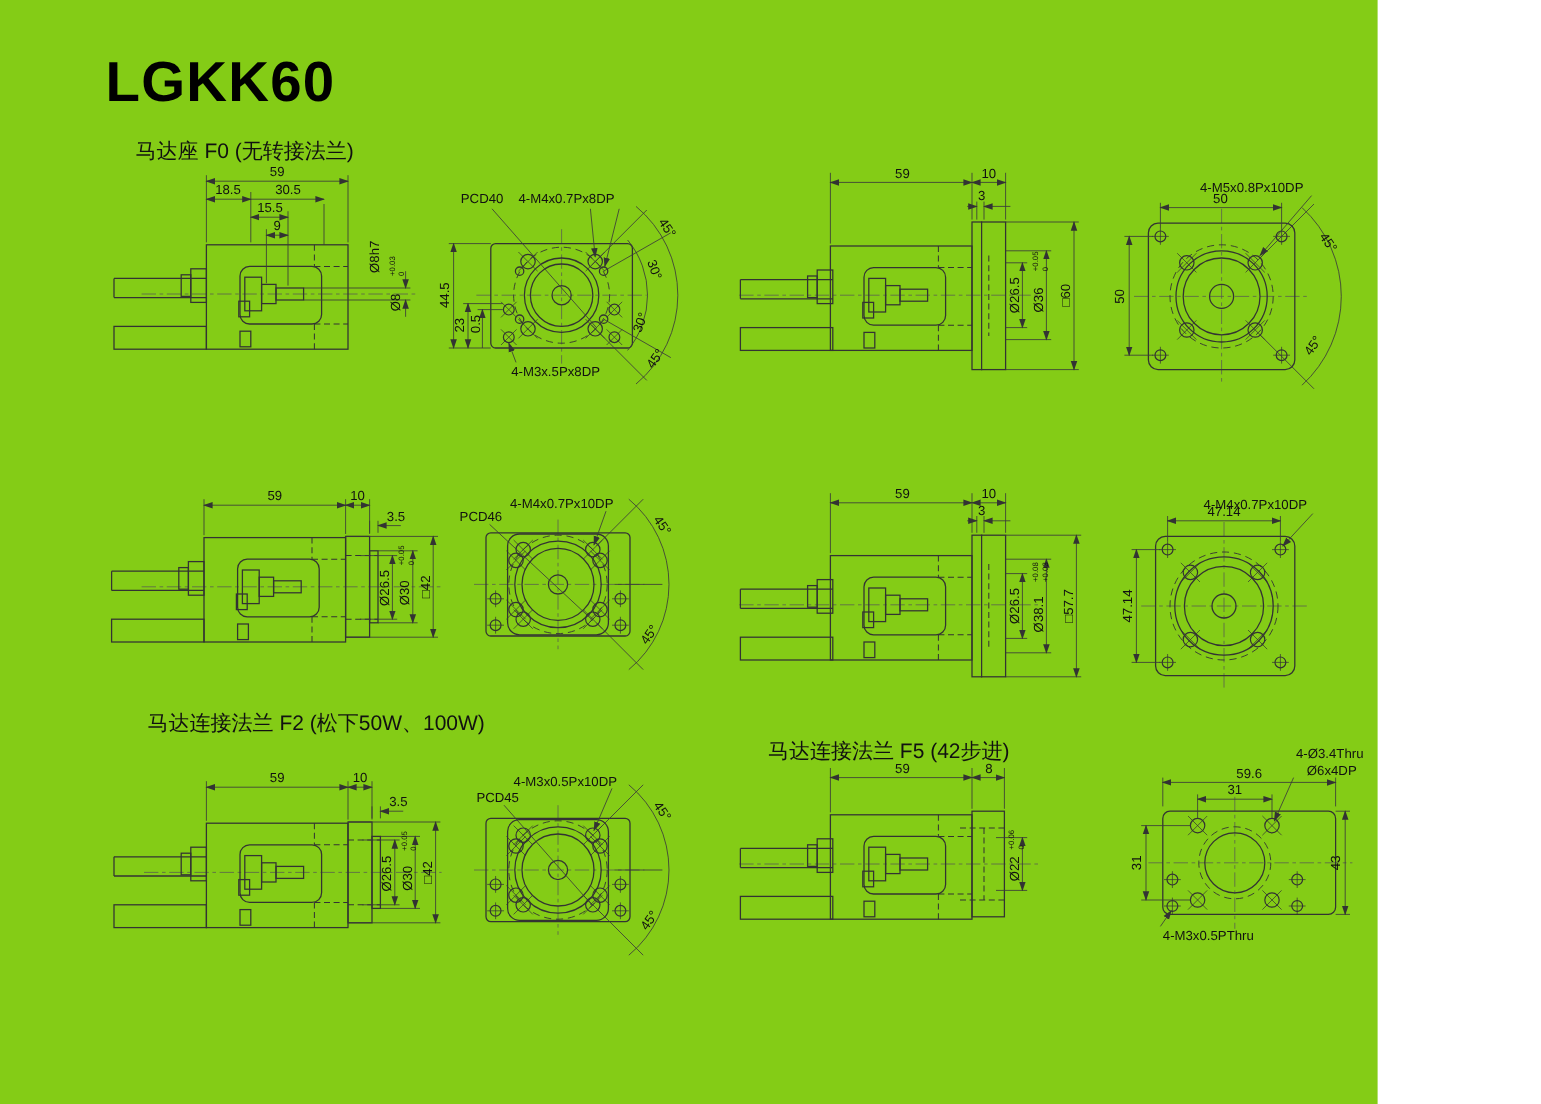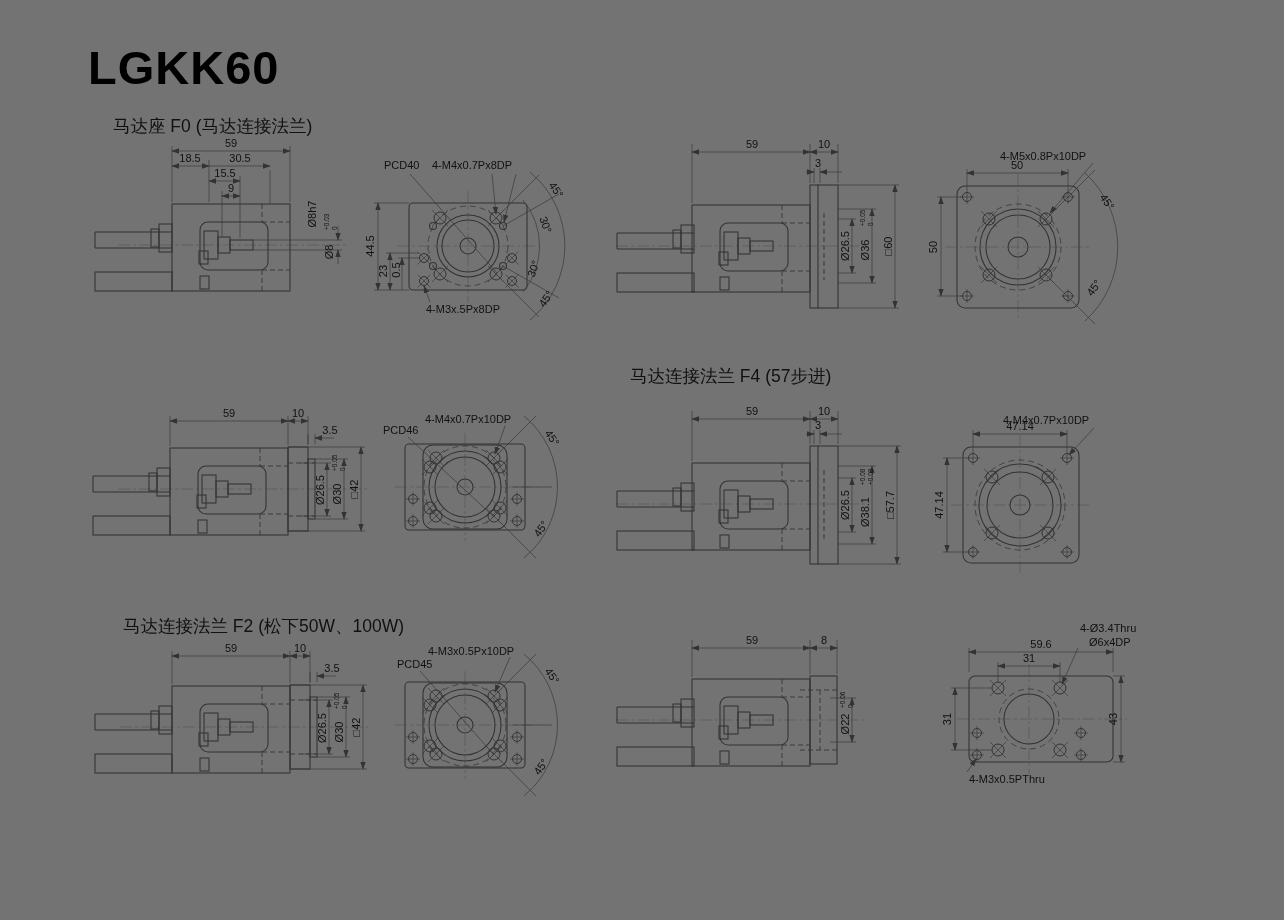--- a/index.html
+++ b/index.html
@@ -1,16 +1,16 @@
 <!DOCTYPE html>
 <html><head>
 <meta charset="utf-8">
 <style>
   html,body{margin:0;padding:0;background:#ffffff;}
-  #canvas{position:relative;width:1284px;height:920px;background:#737373;overflow:hidden;
+  #canvas{position:relative;width:1148px;height:920px;background:#84cc16;overflow:hidden;
           font-family:"Liberation Sans", sans-serif;}
   .main-title{position:absolute;left:88px;top:40px;font-size:47px;font-weight:700;color:#000;letter-spacing:1px;}
   .panel-title{position:absolute;font-size:17.5px;color:#111;white-space:nowrap;}
   svg{position:absolute;left:0;top:0;}
   
   .s{stroke:#333;fill:none;stroke-width:1.05;stroke-linecap:square;}
   .t{stroke:#3a3a3a;fill:none;stroke-width:0.7;}
   .d{stroke:#333;fill:none;stroke-width:0.85;stroke-dasharray:5 3;}
   .cl{stroke:#555;fill:none;stroke-width:0.6;stroke-dasharray:12 3 3 3;}
   .dc{stroke:#333;fill:none;stroke-width:0.75;stroke-dasharray:6 4;}
@@ -21,23 +21,23 @@
   #mech rect,#mech line,#act rect,#act line{stroke:#333;fill:none;stroke-width:1.05;}
   #xb circle,#xs circle,#ph circle{stroke:#333;fill:none;stroke-width:1.0;}
   #xb line,#xs line,#ph line{stroke:#333;fill:none;stroke-width:0.6;}
 </style>
 </head>
 <body>
 
 <div id="canvas">
 
   <div class="main-title">LGKK60</div>
-  <div class="panel-title" style="left:113px;top:114px;">马达座 F0 (马达连接法兰)</div>
-  <div class="panel-title" style="left:630px;top:364px;">马达连接法兰 F4 (57步进)</div>
-  <div class="panel-title" style="left:123px;top:614px;">马达连接法兰 F2 (松下50W、100W)</div>
+  <div class="panel-title" style="left:113px;top:114px;">马达座 F0 (无转接法兰)</div>
+  <div class="panel-title" style="left:123px;top:590px;">马达连接法兰 F2 (松下50W、100W)</div>
+  <div class="panel-title" style="left:640px;top:614px;">马达连接法兰 F5 (42步进)</div>
 
   <svg width="1284" height="920" viewBox="0 0 1284 920">
     <defs>
       <marker id="ar" viewBox="0 0 10 10" refX="9" refY="5" markerWidth="8" markerHeight="8" orient="auto-start-reverse" markerUnits="userSpaceOnUse">
         <path d="M0,1.6 L10,5 L0,8.4 z" fill="#333"></path>
       </marker>
       <g id="mech">
         <rect x="0" y="-23" width="68" height="48" rx="8"></rect>
         <rect x="4" y="-14" width="14" height="28"></rect>
         <rect x="18" y="-8" width="12" height="16"></rect>

